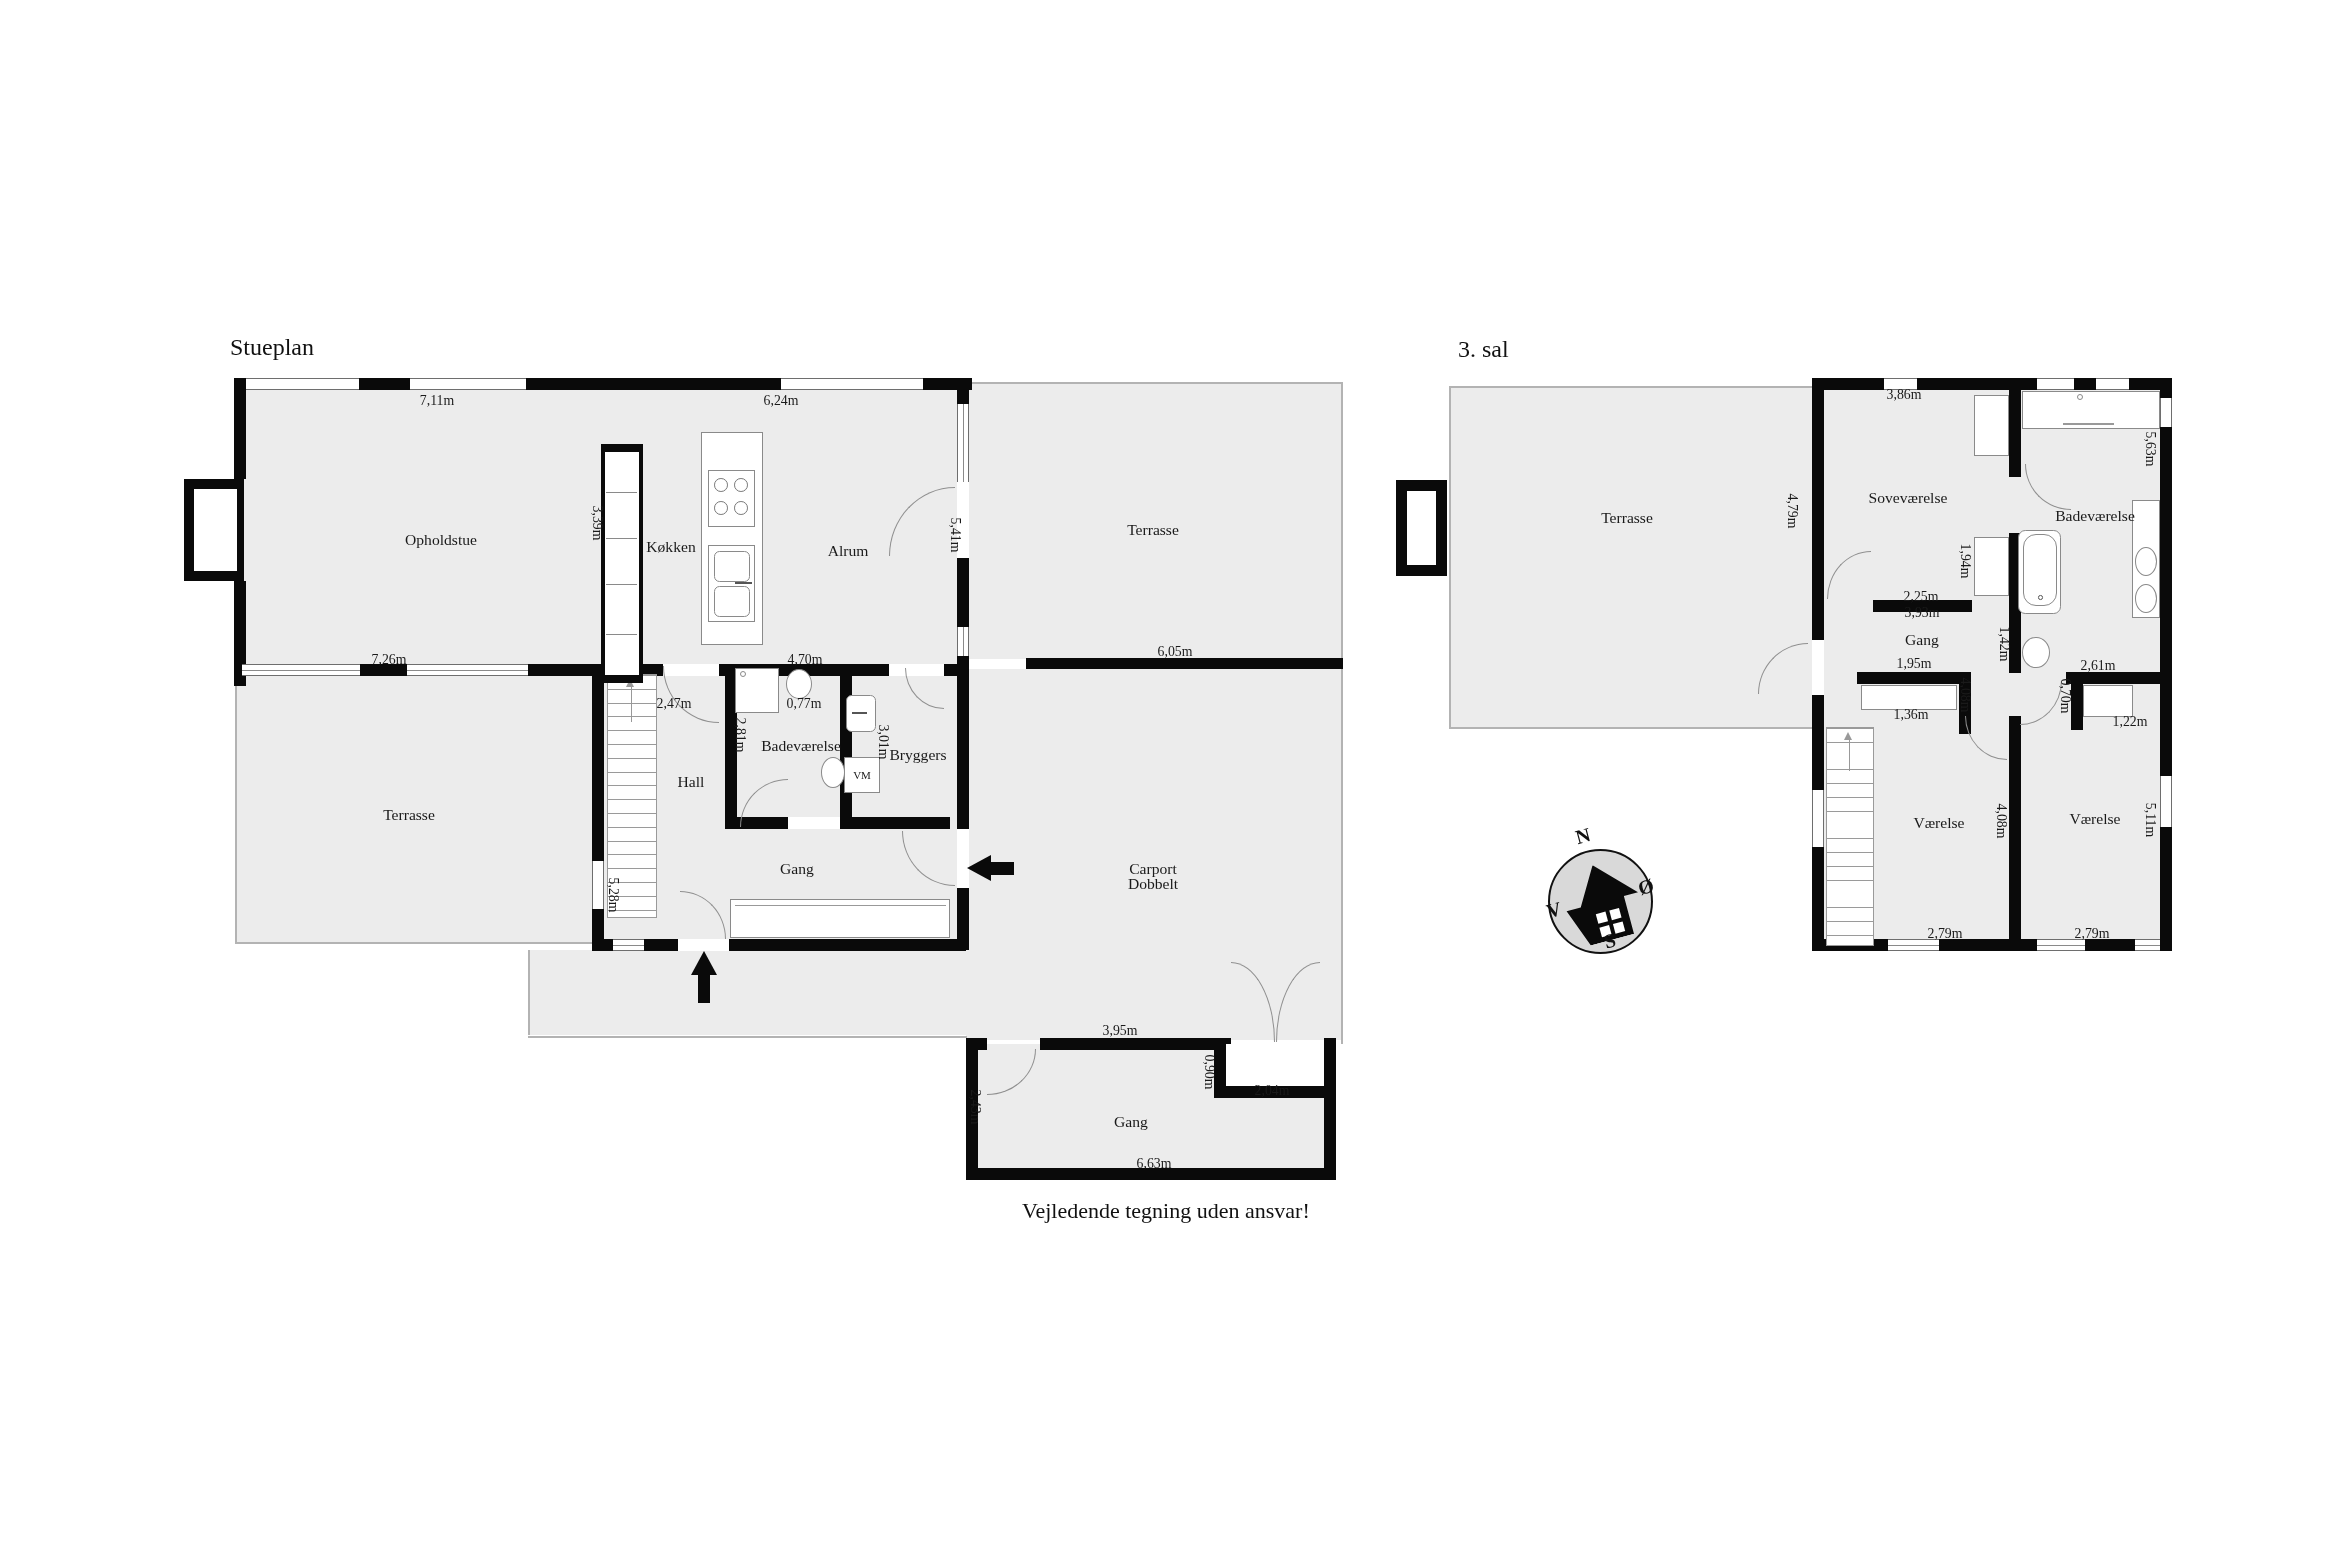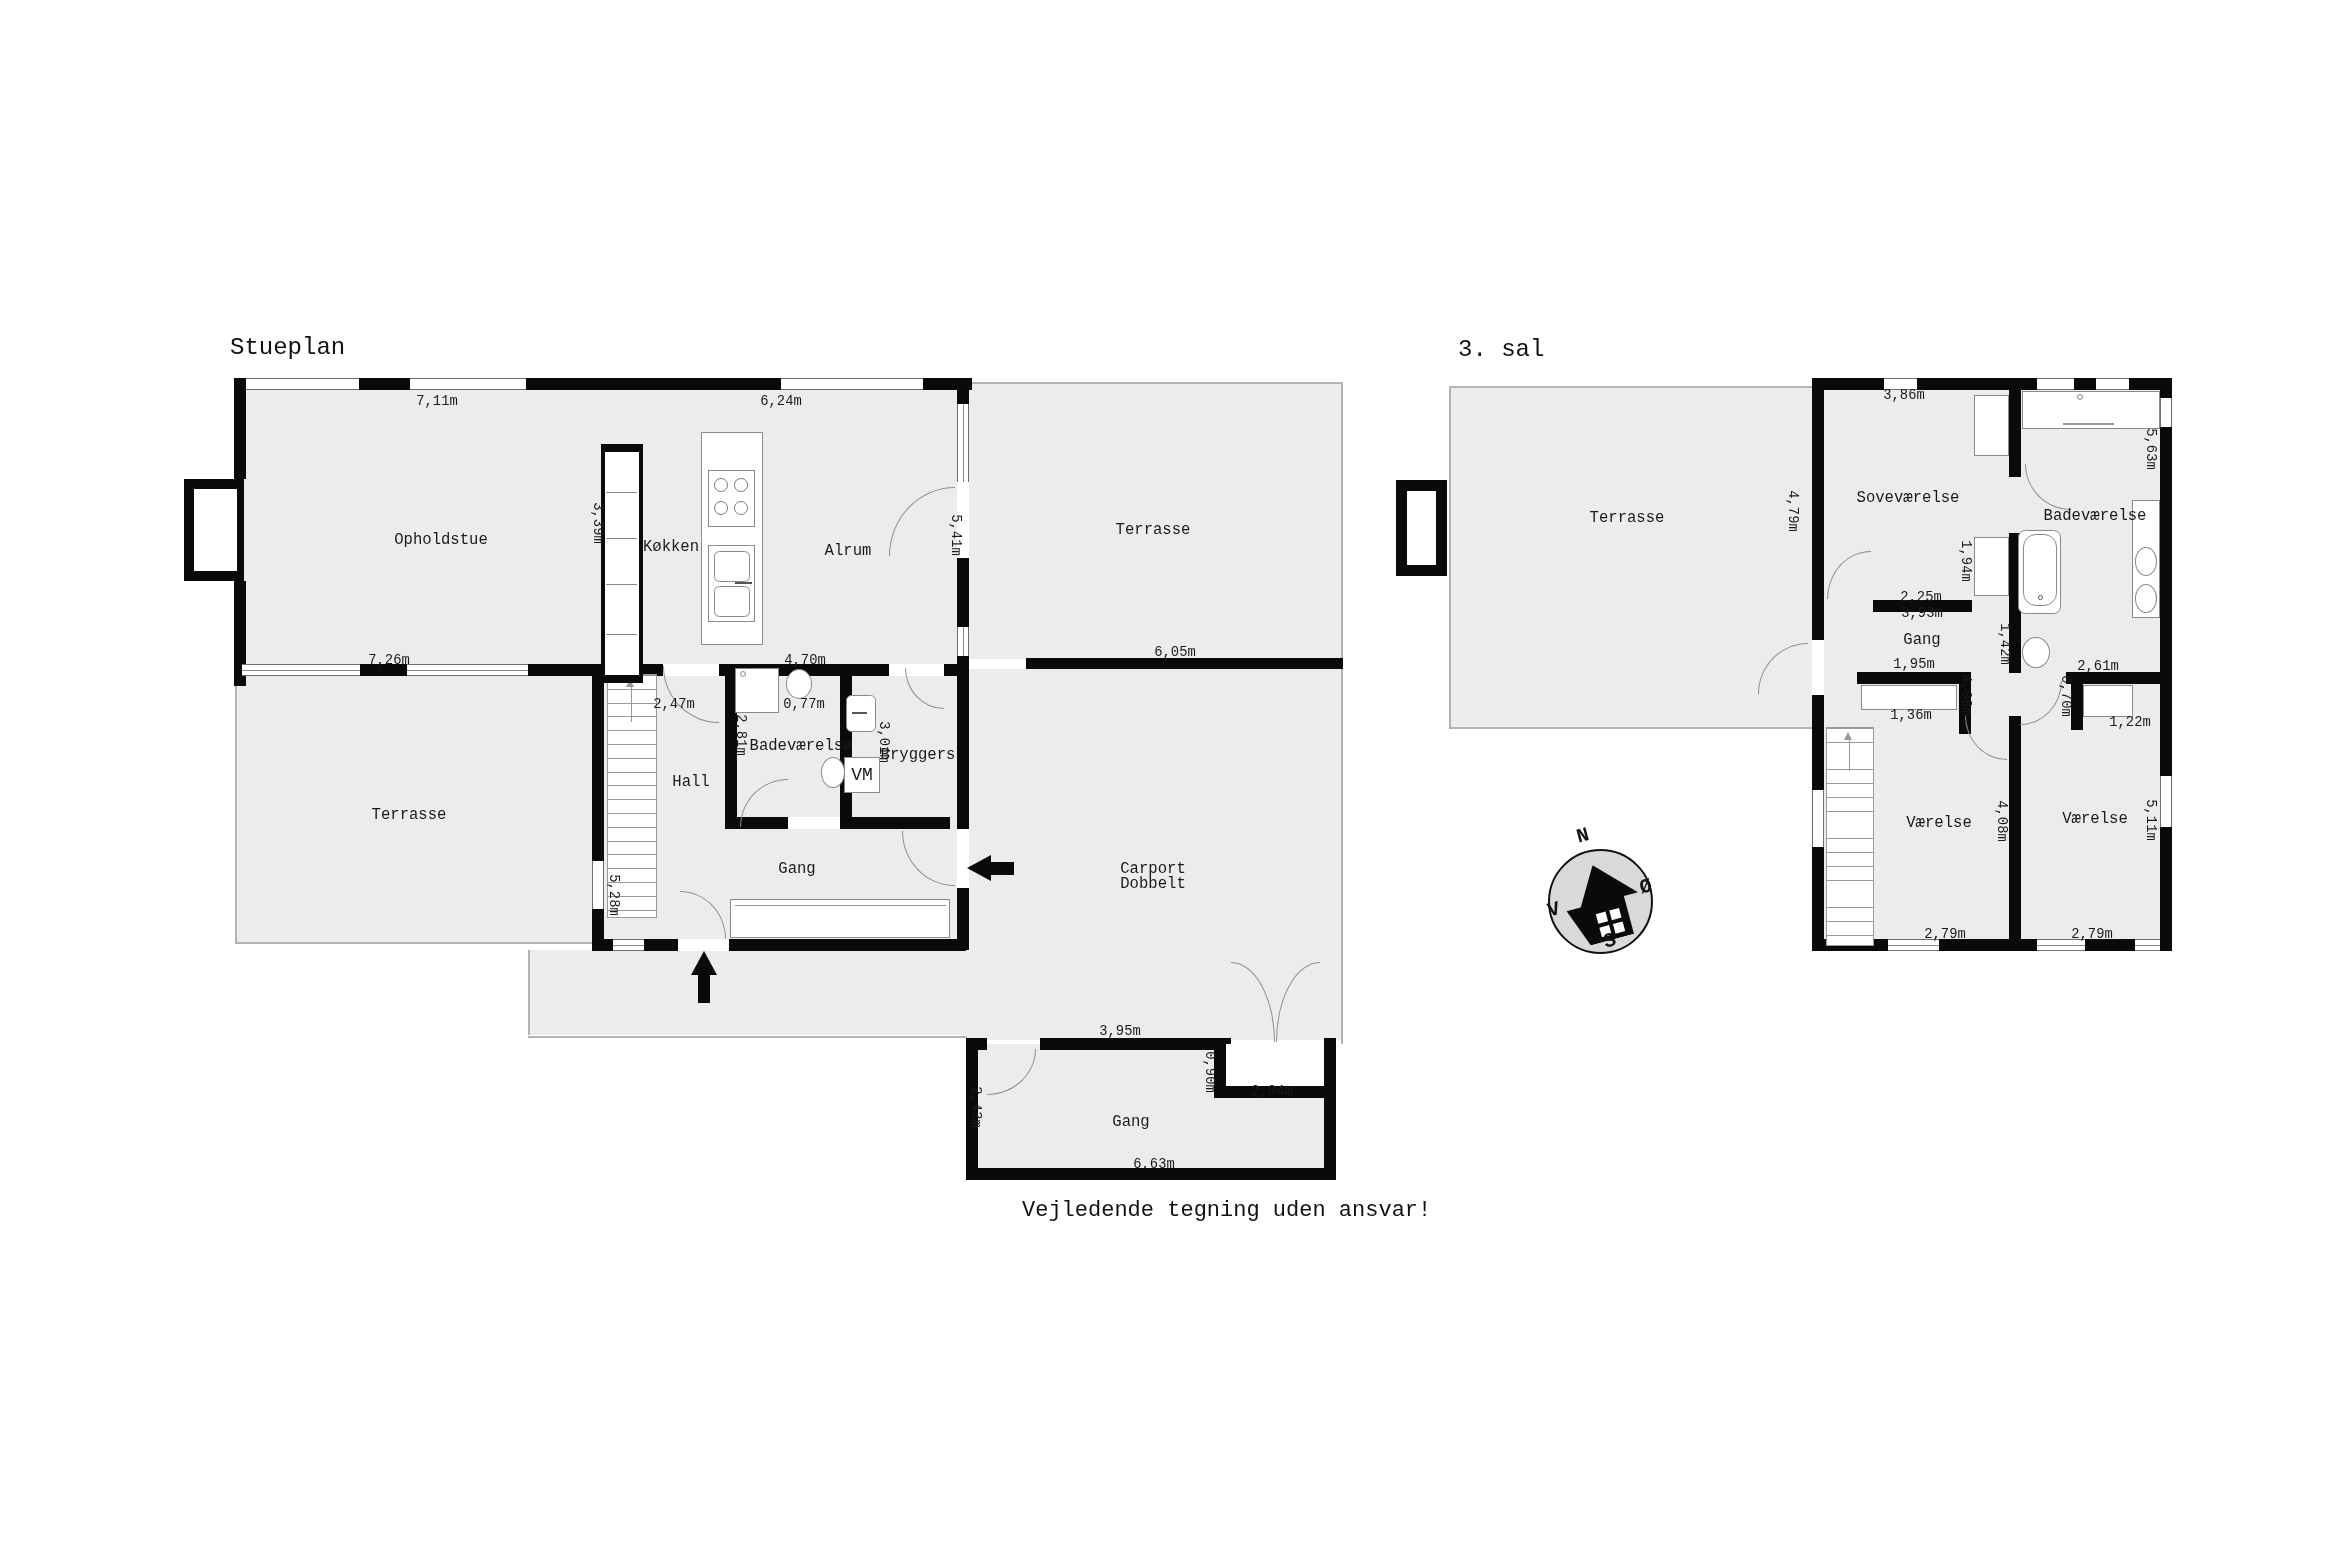--- a/index.html
+++ b/index.html
@@ -1,17 +1,17 @@
 <!DOCTYPE html>
 <html style="font-size:14.7px"><head>
 <meta charset="utf-8">
 <style>
   html,body{margin:0;padding:0;background:#fff;}
   #canvas{position:relative;width:2351px;height:1568px;background:#fff;
-          font-family:Liberation Mono, monospace;overflow:hidden;}
+          font-family:Liberation Serif, serif;overflow:hidden;}
   .title{position:absolute;font-size:24px;color:#111;white-space:nowrap;}
   .lbl{position:absolute;font-size:15.6px;color:#1a1a1a;white-space:nowrap;
        transform:translate(-50%,-50%);}
   .meas{position:absolute;font-size:13.8px;color:#1a1a1a;white-space:nowrap;
         transform:translate(-50%,-50%);}
   .rot{transform:translate(-50%,-50%) rotate(90deg);}
   .fill{position:absolute;background:#ececec;}
   .w{position:absolute;background:#0a0a0a;}
   .gap{position:absolute;background:#fff;}
   .thin{position:absolute;background:#b3b3b3;}
@@ -149,21 +149,21 @@
   <div class="sline" style="left:735px;top:582px;width:16.5px;height:1.8px;background:#555"></div>
 
   <div class="fx" style="left:735px;top:668px;width:44px;height:45px"></div>
   <div class="fx round" style="left:740px;top:671px;width:6.4px;height:6.4px"></div>
   <div class="fx round" style="left:786px;top:669px;width:26px;height:30px"></div>
   <div class="fx round" style="left:821px;top:757px;width:24px;height:31px"></div>
   <div class="fx" style="left:846px;top:695px;width:30px;height:37px;border-radius:5.5px"></div>
   <div class="sline" style="left:852px;top:712px;width:14.7px;height:1.8px;background:#555"></div>
 
   <div class="fx" style="left:844px;top:757px;width:36px;height:36px">
-    <span class="lbl" style="left:50%;top:50%;font-size:18px">VM</span>
+    <span class="lbl" style="left:50%;top:50%;font-size:11px">VM</span>
   </div>
 
   <div class="fx" style="left:730px;top:899px;width:220px;height:39px"></div>
   <div class="sline" style="left:735px;top:905px;width:211px;height:0.9px"></div>
 
   <div class="tri-up" style="left:691px;top:951px"></div>
   <div class="stem" style="left:698px;top:975px;width:12px;height:27.5px"></div>
   <div class="tri-left" style="left:967px;top:855px"></div>
   <div class="stem" style="left:990px;top:862px;width:24px;height:13px"></div>
 

